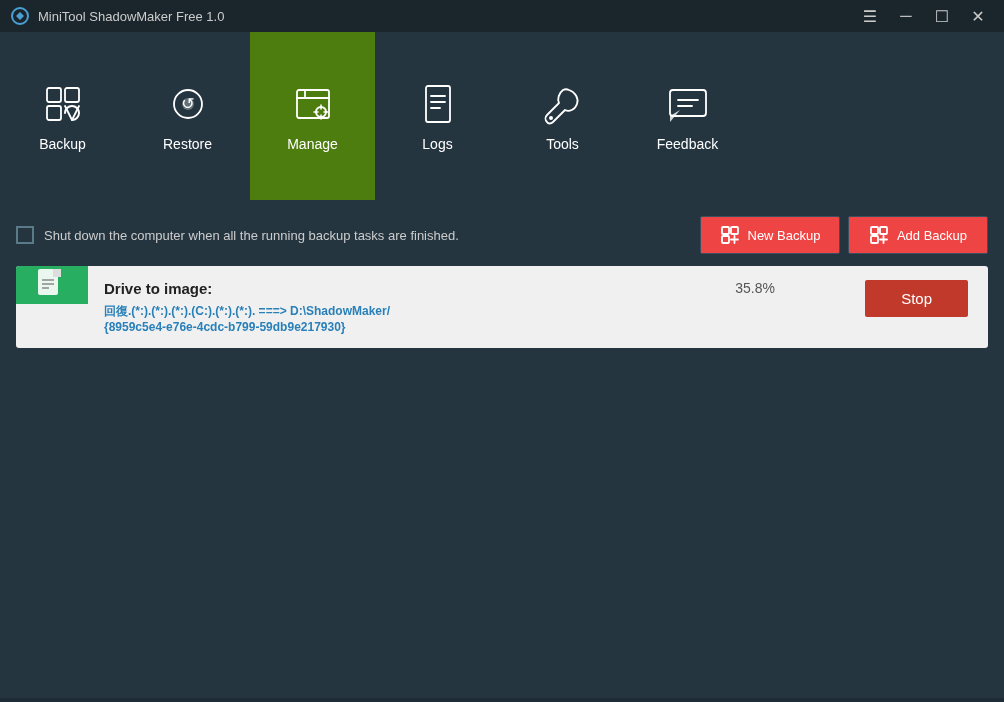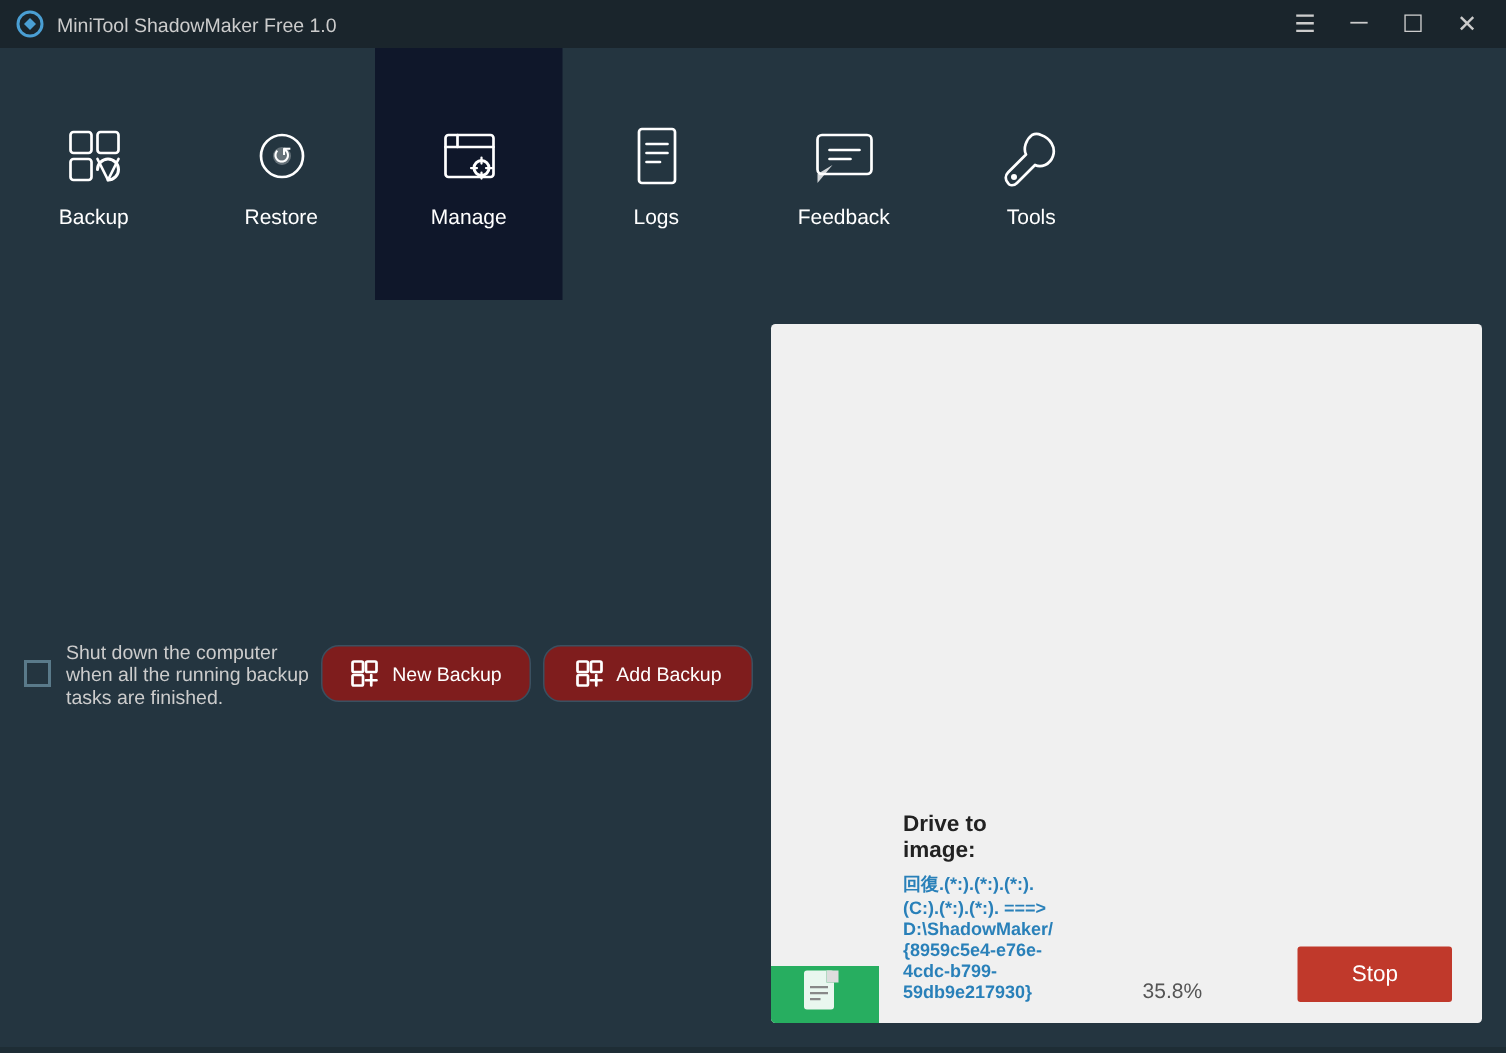--- a/index.html
+++ b/index.html
@@ -64,21 +64,21 @@
       display: flex;
       flex-direction: column;
       align-items: center;
       justify-content: center;
       width: 125px;
       cursor: pointer;
       gap: 8px;
       transition: background 0.15s;
     }
     .nav-item.active {
-      background: #0f172a;
+      background: #4d7c0f;
     }
     .nav-icon {
       width: 48px;
       height: 48px;
       display: flex;
       align-items: center;
       justify-content: center;
     }
     .nav-icon svg {
       width: 44px;
@@ -93,21 +93,21 @@
       font-size: 14px;
       color: #fff;
     }
 
     
     #main {
       background: #243540;
       height: calc(702px - 36px - 168px);
       padding: 16px;
       display: flex;
-      flex-direction: row;
+      flex-direction: column;
       gap: 12px;
     }
 
     
     #topbar {
       display: flex;
       align-items: center;
       justify-content: space-between;
     }
     #shutdown-check {
@@ -125,30 +125,30 @@
     }
     #shutdown-label {
       font-size: 13px;
       color: #ccc;
     }
     #action-buttons {
       display: flex;
       gap: 8px;
     }
     .action-btn {
-      background: #7f1d1d;
+      background: #ef4444;
       border: 1.5px solid #3a5060;
       color: #fff;
       font-size: 13px;
       padding: 8px 18px;
       cursor: pointer;
       display: flex;
       align-items: center;
       gap: 8px;
-      border-radius: 12px;
+      border-radius: 2px;
       min-width: 140px;
       justify-content: center;
     }
     .btn-icon {
       width: 20px;
       height: 20px;
       display: flex;
       align-items: center;
       justify-content: center;
     }
@@ -160,21 +160,21 @@
       stroke-width: 1.8;
       stroke-linecap: round;
       stroke-linejoin: round;
     }
 
     
     #task-card {
       background: #f0f0f0;
       border-radius: 3px;
       display: flex;
-      align-items: flex-end;
+      align-items: flex-start;
       min-height: 80px;
       overflow: hidden;
     }
     #task-icon-area {
       background: #27ae60;
       width: 72px;
       display: flex;
       align-items: center;
       justify-content: center;
       flex-shrink: 0;
@@ -307,37 +307,37 @@
         <line x1="15" y1="26" x2="24" y2="26"></line>
         <path d="M8 6 L8 38" stroke-width="0"></path>
       </svg>
     </div>
     <span class="nav-label">Logs</span>
   </div>
 
   <div class="nav-item">
     <div class="nav-icon">
       <svg viewBox="0 0 44 44">
+        <path d="M28 8 C34 10 38 16 36 22 C34 28 28 30 24 28 L12 40 C10 42 7 42 6 40 C4 38 4 35 6 33 L18 21 C16 17 18 11 22 8 C24 7 26 7 28 8 Z"></path>
+        <circle cx="10" cy="36" r="2" fill="#fff" stroke="none"></circle>
+      </svg>
+    </div>
+    <span class="nav-label">Tools</span>
+  </div>
+
+  <div class="nav-item">
+    <div class="nav-icon">
+      <svg viewBox="0 0 44 44">
         <rect x="4" y="8" width="36" height="26" rx="3"></rect>
         <path d="M4 34 L14 28 L4 40 Z" fill="#fff" stroke="none" opacity="0.8"></path>
         <line x1="12" y1="18" x2="32" y2="18"></line>
         <line x1="12" y1="24" x2="26" y2="24"></line>
       </svg>
     </div>
     <span class="nav-label">Feedback</span>
-  </div>
-
-  <div class="nav-item">
-    <div class="nav-icon">
-      <svg viewBox="0 0 44 44">
-        <path d="M28 8 C34 10 38 16 36 22 C34 28 28 30 24 28 L12 40 C10 42 7 42 6 40 C4 38 4 35 6 33 L18 21 C16 17 18 11 22 8 C24 7 26 7 28 8 Z"></path>
-        <circle cx="10" cy="36" r="2" fill="#fff" stroke="none"></circle>
-      </svg>
-    </div>
-    <span class="nav-label">Tools</span>
   </div>
 
 </div>
 
 <div id="main">
 
   <div id="topbar">
     <div id="shutdown-check">
       <div class="checkbox-box"></div>
       <span id="shutdown-label">Shut down the computer when all the running backup tasks are finished.</span>

